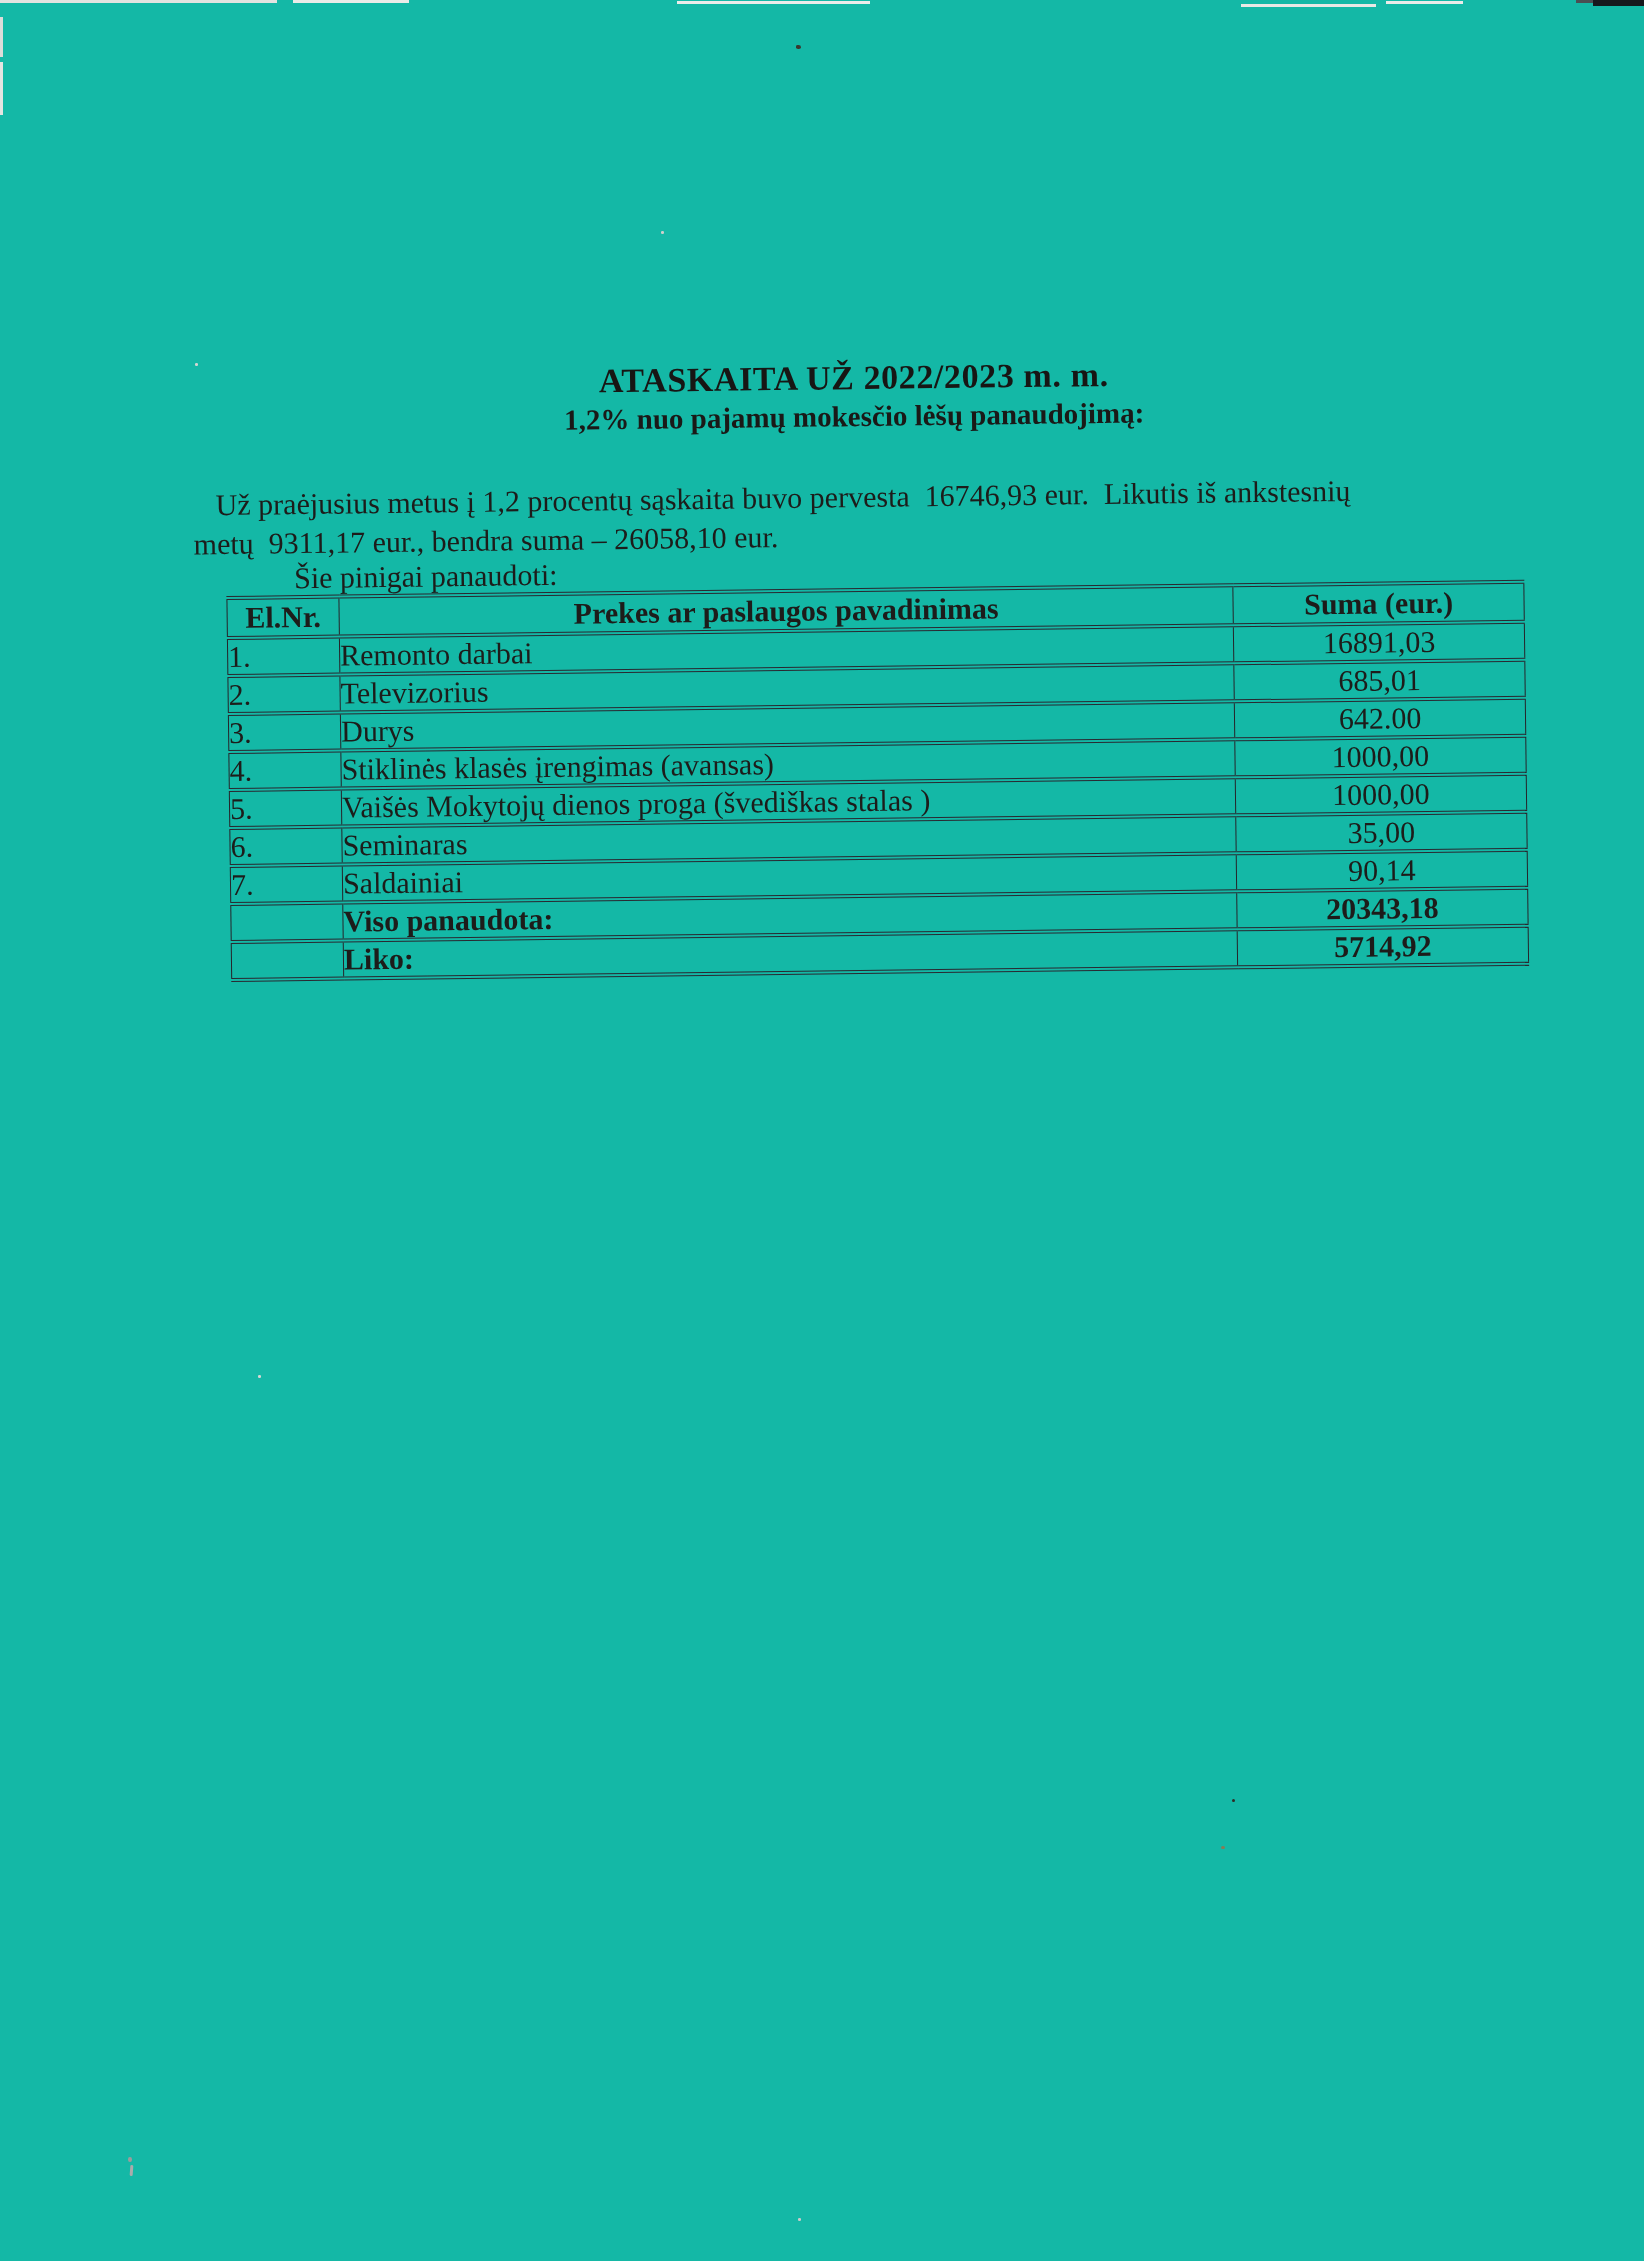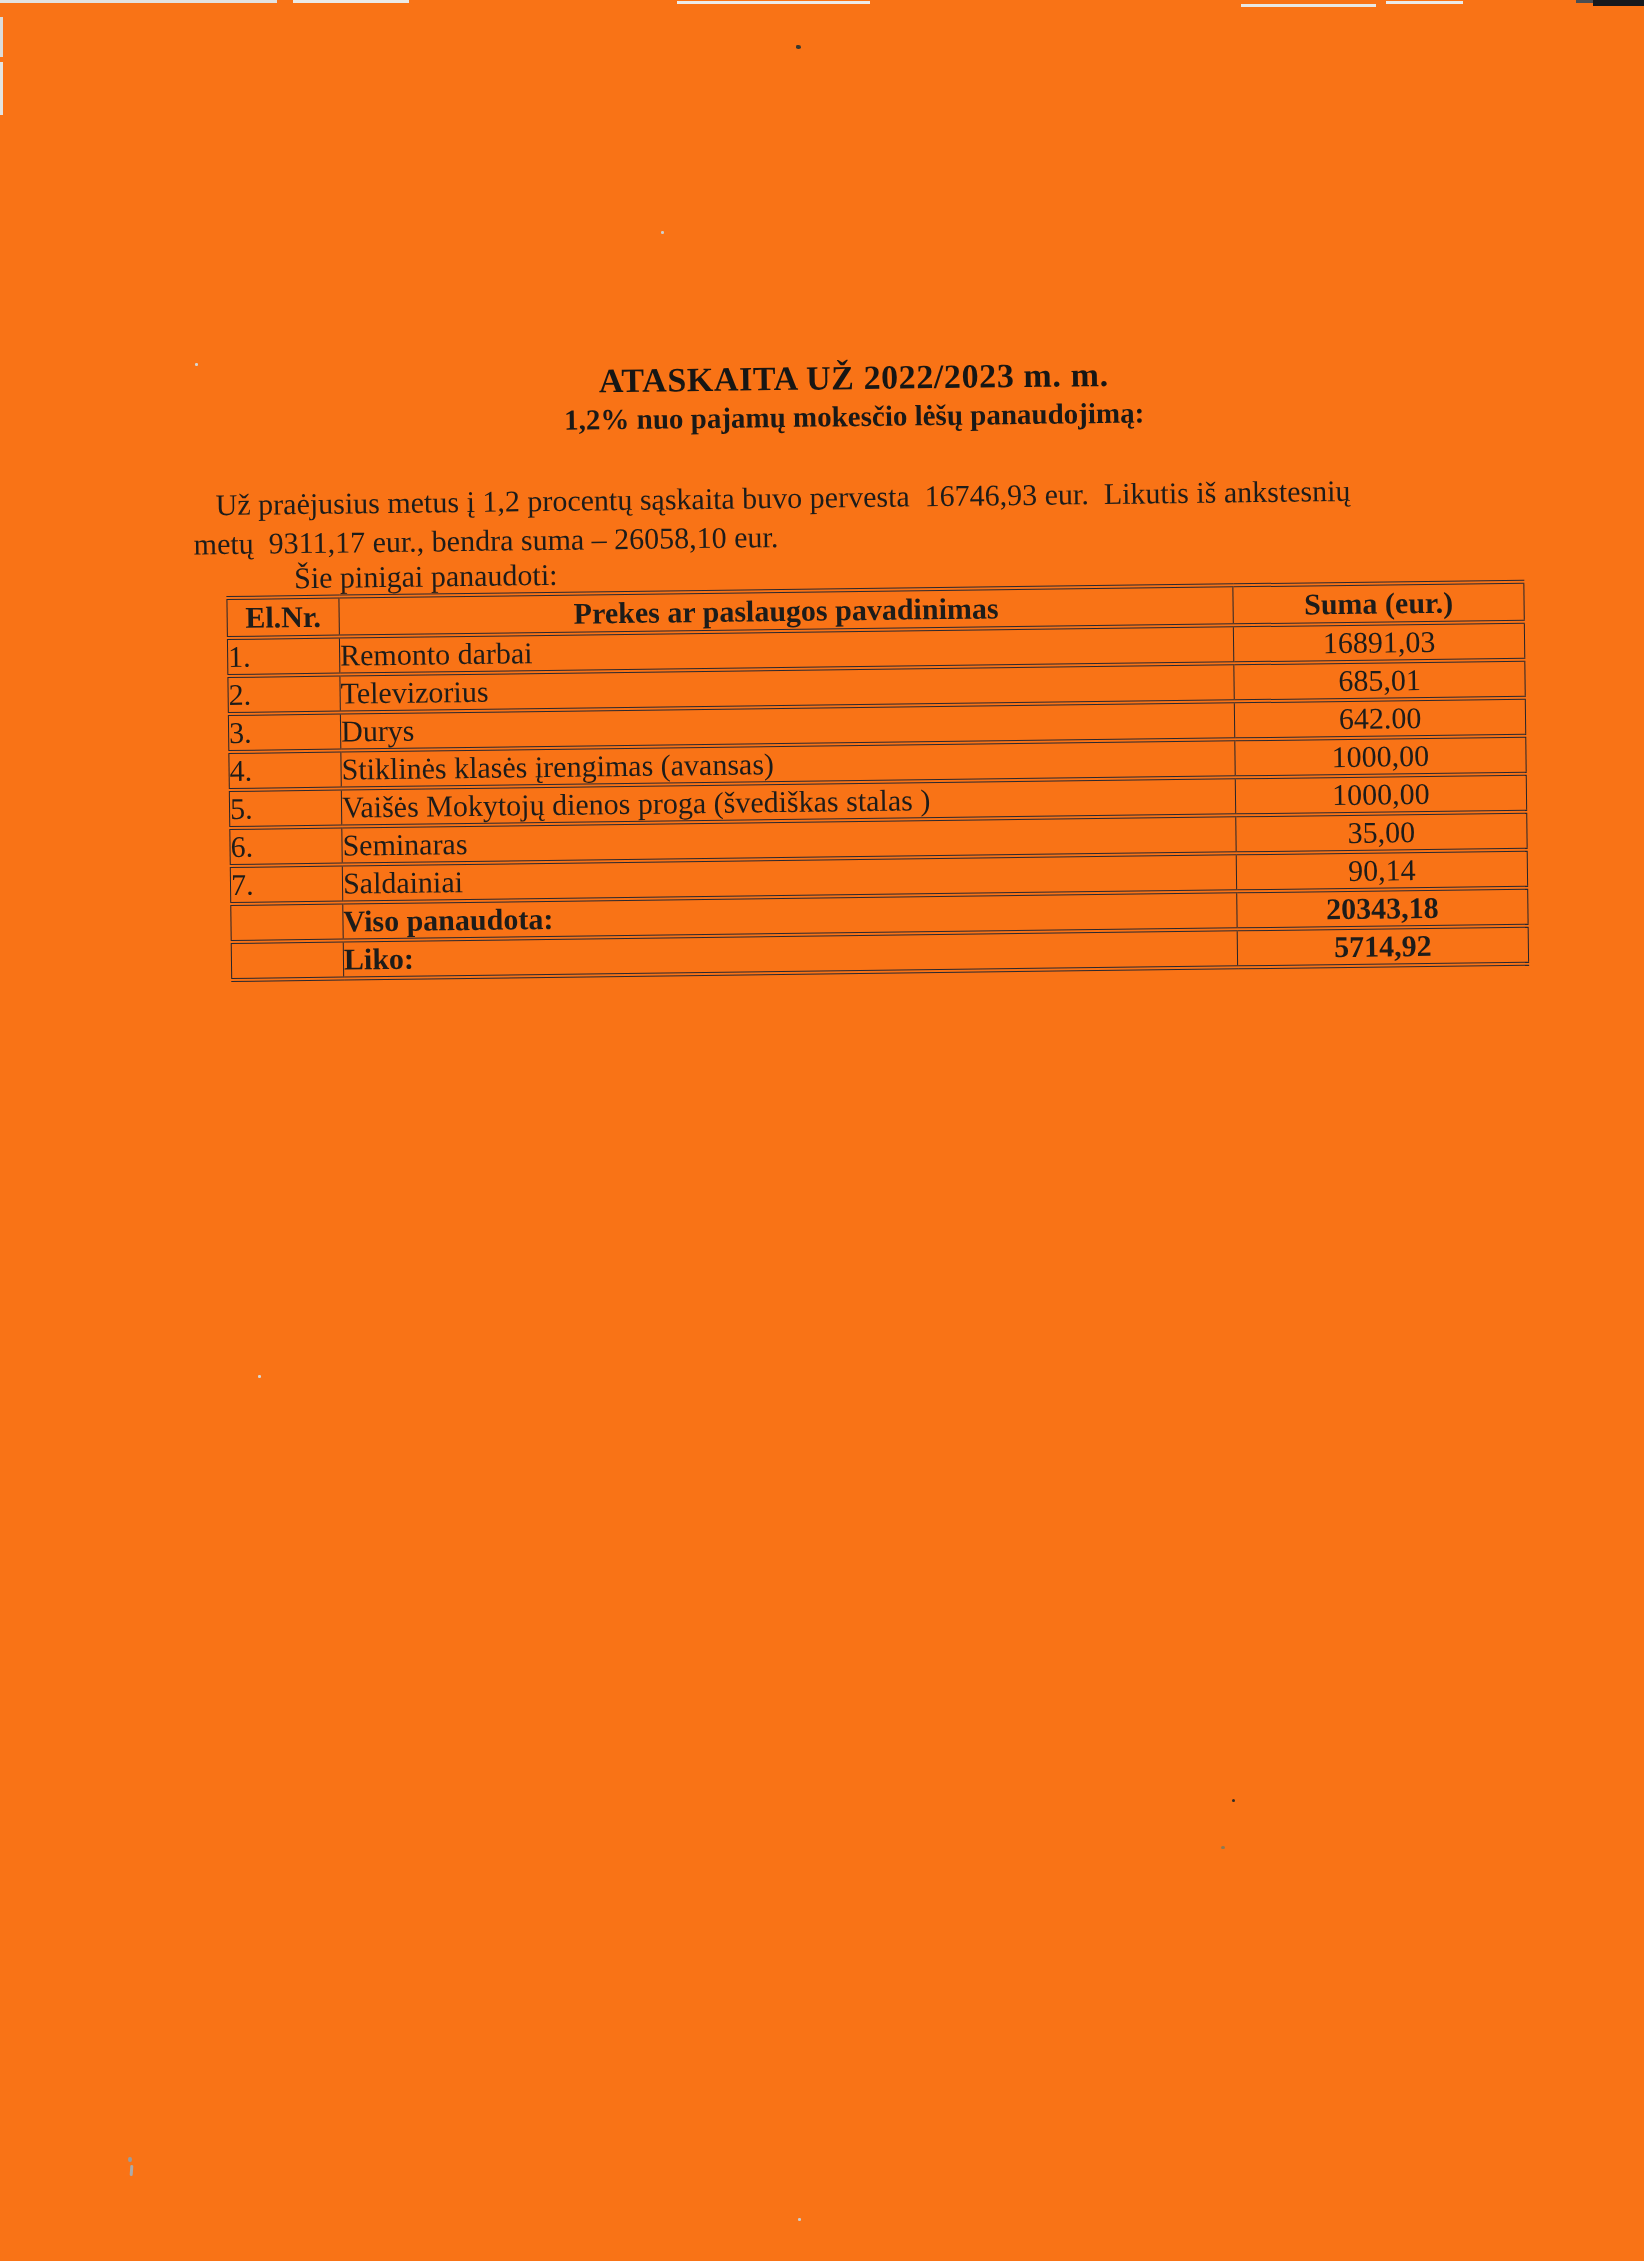--- a/index.html
+++ b/index.html
@@ -1,19 +1,19 @@
 <!DOCTYPE html>
 <html lang="lt" style="font-size:10.3px"><head>
 <meta charset="utf-8">
 <style>
   html,body{margin:0;padding:0;background:#9a9a9a;}
   .page{
     position:relative;
     width:1644px;height:2261px;
-    background:#f97316;
+    background:#14b8a6;
     overflow:hidden;
     font-family:"Liberation Serif","DejaVu Serif",serif;
     color:#1c1b19;
   }
   
   .artifact{position:absolute;}
   .corner-bar{left:1593px;top:0;width:52px;height:5.8px;background:#16191d;}
   .corner-bar-tail{left:1576px;top:0;width:19.3px;height:3.2px;background:#4a4e52;}
   .st1{left:0;top:0;width:277px;height:3.2px;background:#e3e3e0;}
   .st2{left:293px;top:0;width:116px;height:2.6px;background:#ebebe8;}

